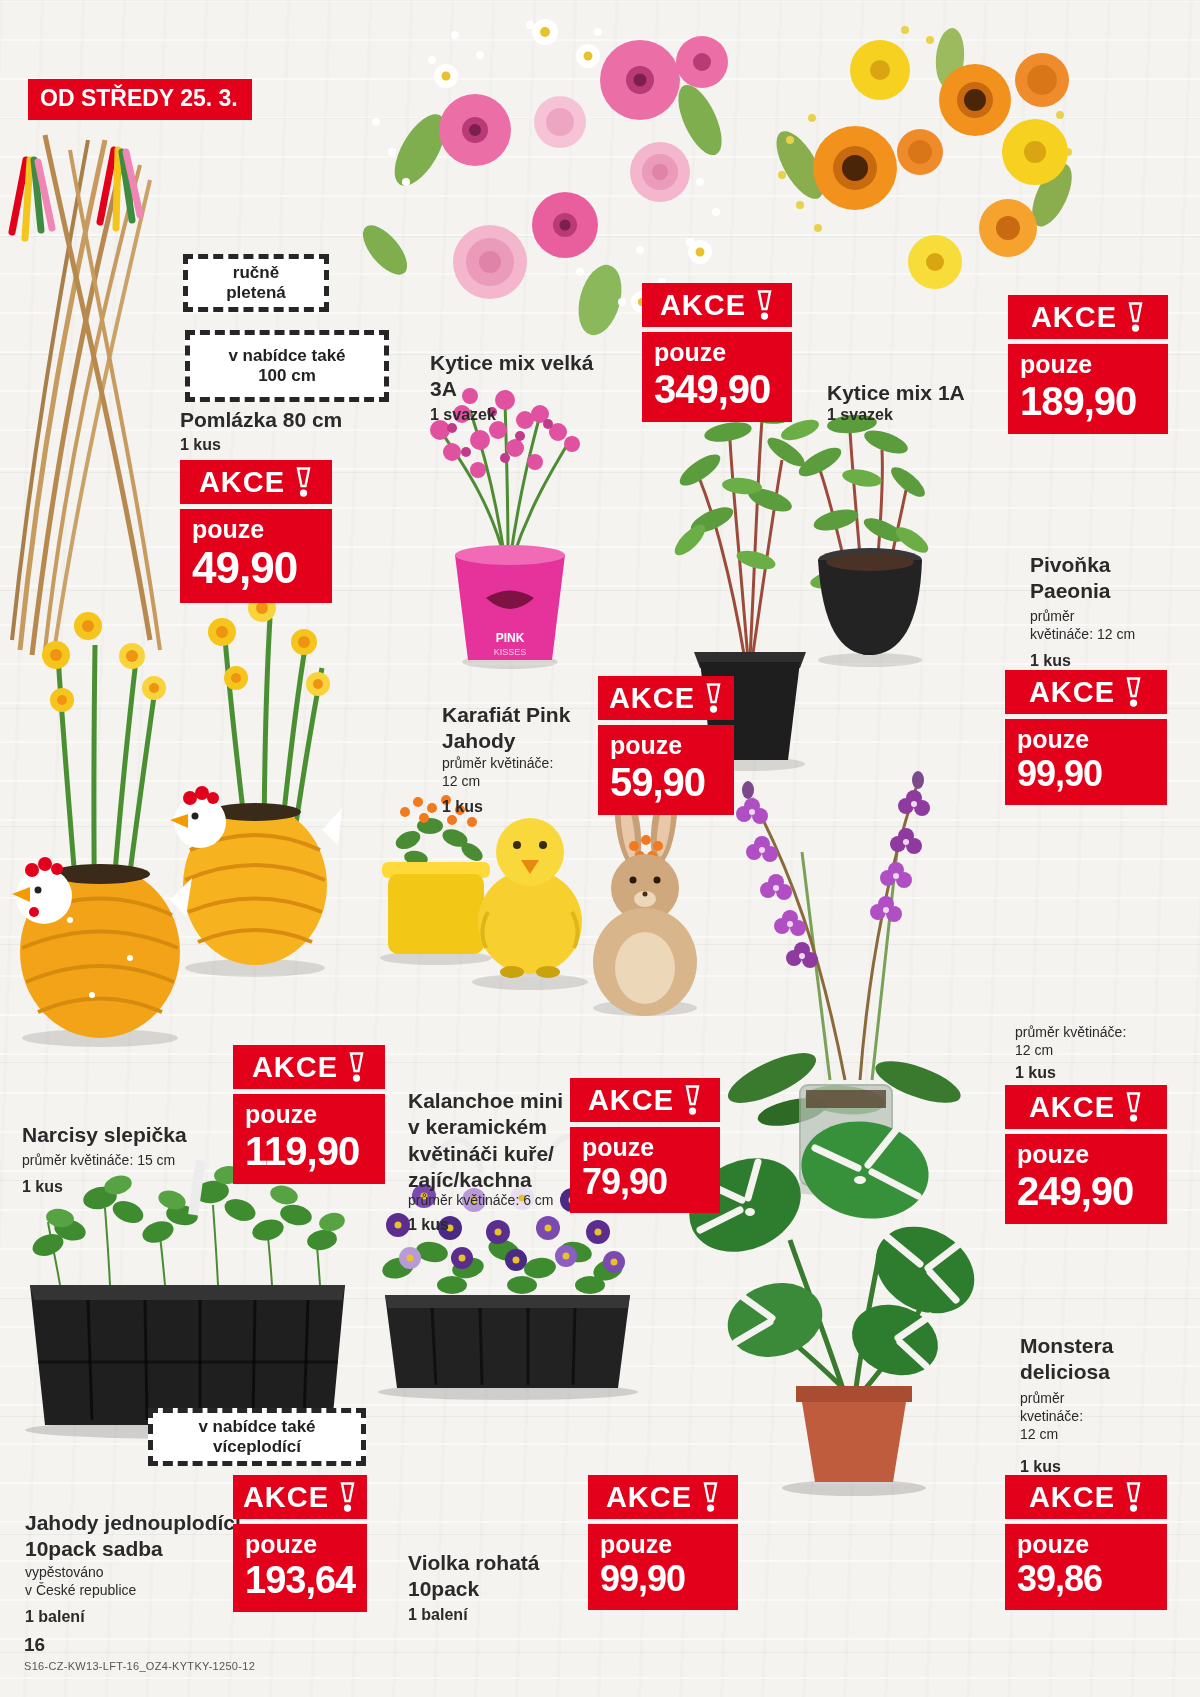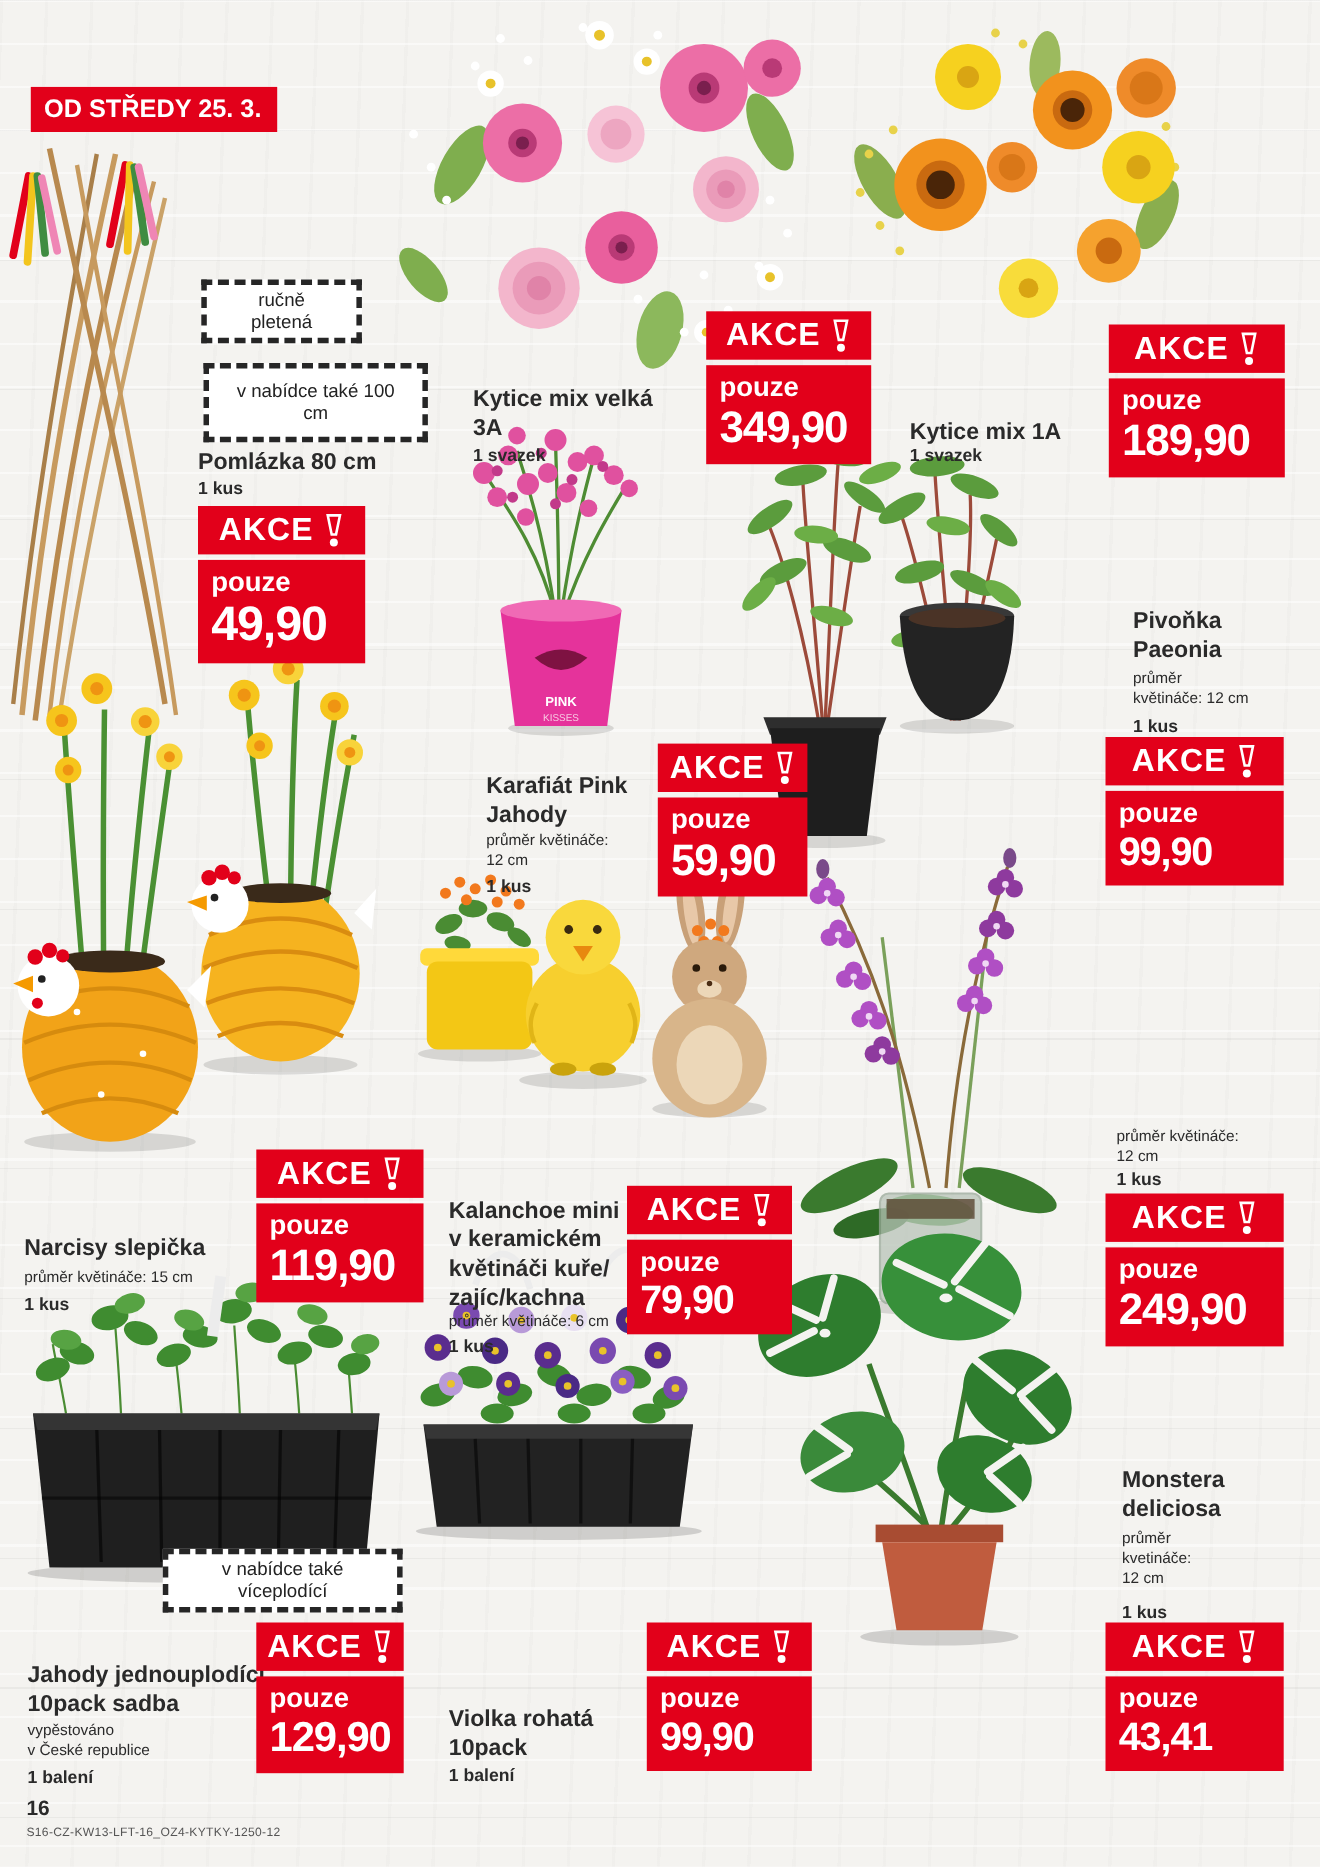--- a/index.html
+++ b/index.html
@@ -12,21 +12,21 @@
       repeating-linear-gradient(180deg, rgba(255,255,255,0.5) 0 2px, rgba(0,0,0,0) 2px 39px),
       repeating-linear-gradient(92deg, rgba(0,0,0,0.015) 0 3px, rgba(0,0,0,0) 3px 41px);
   }
   .photos{position:absolute;left:0;top:0;z-index:1;}
   .banner{position:absolute;z-index:3;color:#fff;font-weight:bold;white-space:nowrap;}
   .banner-green{left:28px;top:22px;background:#44913e;font-size:32px;padding:6px 16px 9px 14px;letter-spacing:.5px;}
   .banner-red{left:28px;top:79px;background:#e2001a;font-size:23px;padding:6px 14px 8px 12px;}
   .dashed-note{
     position:absolute;z-index:3;background:#ffffff;border:5px dashed #262626;
     display:flex;align-items:center;justify-content:center;text-align:center;
-    font-weight:normal;font-size:17px;color:#222;box-sizing:border-box;padding:4px 24px;
+    font-weight:bold;font-size:17px;color:#222;box-sizing:border-box;padding:4px 24px;
   }
   .p-name{position:absolute;z-index:2;font-weight:bold;font-size:21px;line-height:1.25;white-space:pre-line;}
   .p-desc{position:absolute;z-index:2;font-size:14px;line-height:1.28;white-space:pre-line;}
   .p-unit{position:absolute;z-index:2;font-weight:bold;font-size:16px;}
   .badge{position:absolute;z-index:2;color:#fff;}
   .akce-row{background:#e2001a;height:44px;display:flex;align-items:center;justify-content:center;gap:9px;}
   .akce-txt{font-weight:bold;font-size:29px;letter-spacing:1px;}
   .excl{width:19px;height:32px;flex:0 0 auto;}
   .price-row{background:#e2001a;margin-top:5px;padding:7px 6px 13px 12px;}
   .pouze{display:block;font-weight:bold;font-size:25px;line-height:1.05;}
@@ -731,21 +731,21 @@
   <div class="badge" style="left:233px;top:1475px;width:134px;">
     <div class="akce-row">
       <span class="akce-txt">AKCE</span>
       <svg class="excl" viewBox="0 0 24 40">
           <polygon points="5,3 19,3 14.5,25 9.5,25" fill="none" stroke="#fff" stroke-width="3"></polygon>
           <circle cx="12" cy="34" r="4.6" fill="#fff"></circle>
         </svg>
     </div>
     <div class="price-row">
       <span class="pouze">pouze</span>
-      <span class="price p38">129,90</span>
+      <span class="price p38">193,64</span>
     </div>
   </div>
 
   <div class="badge" style="left:588px;top:1475px;width:150px;">
     <div class="akce-row">
       <span class="akce-txt">AKCE</span>
       <svg class="excl" viewBox="0 0 24 40">
           <polygon points="5,3 19,3 14.5,25 9.5,25" fill="none" stroke="#fff" stroke-width="3"></polygon>
           <circle cx="12" cy="34" r="4.6" fill="#fff"></circle>
         </svg>
@@ -759,21 +759,21 @@
   <div class="badge" style="left:1005px;top:1475px;width:162px;">
     <div class="akce-row">
       <span class="akce-txt">AKCE</span>
       <svg class="excl" viewBox="0 0 24 40">
           <polygon points="5,3 19,3 14.5,25 9.5,25" fill="none" stroke="#fff" stroke-width="3"></polygon>
           <circle cx="12" cy="34" r="4.6" fill="#fff"></circle>
         </svg>
     </div>
     <div class="price-row">
       <span class="pouze">pouze</span>
-      <span class="price p42">43,41</span>
+      <span class="price p42">39,86</span>
     </div>
   </div>
 
   <div class="footer">
     <div class="page-num">16</div>
     <div class="footer-code">S16-CZ-KW13-LFT-16_OZ4-KYTKY-1250-12</div>
   </div>
 
 </div>
 

